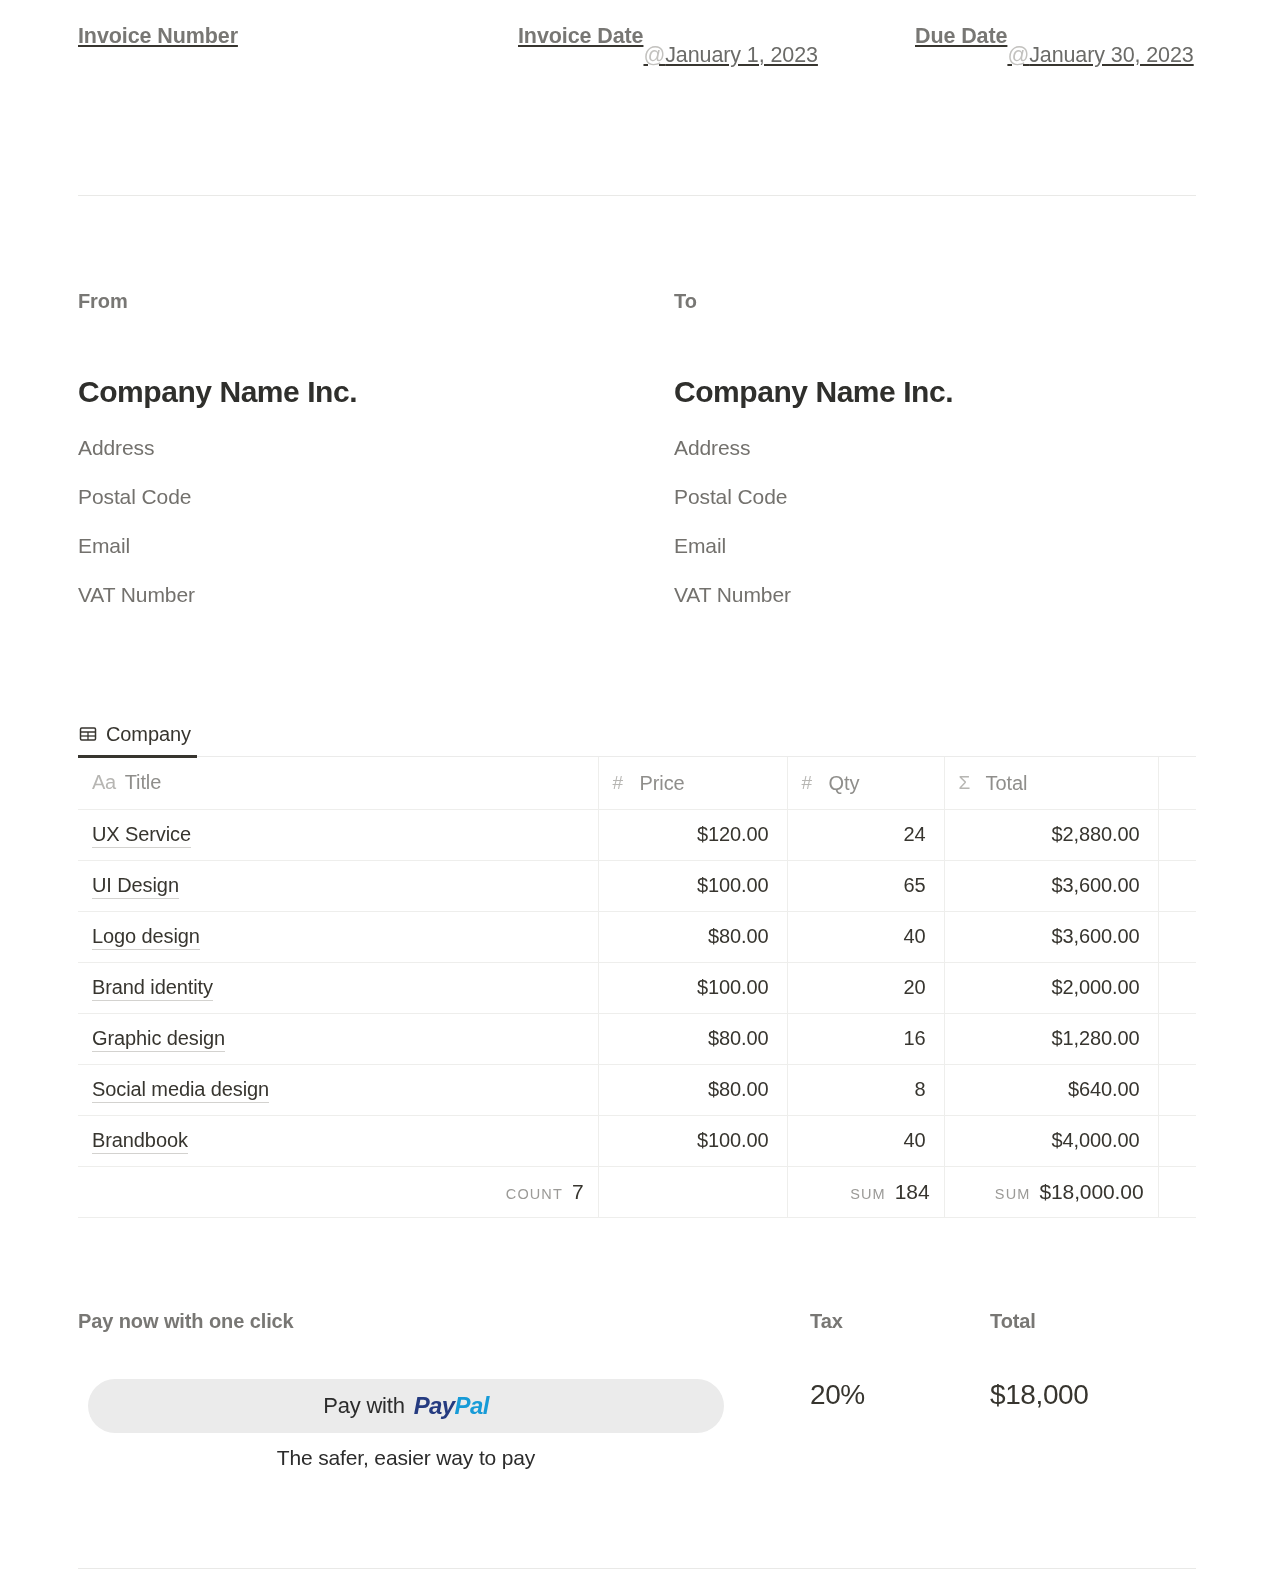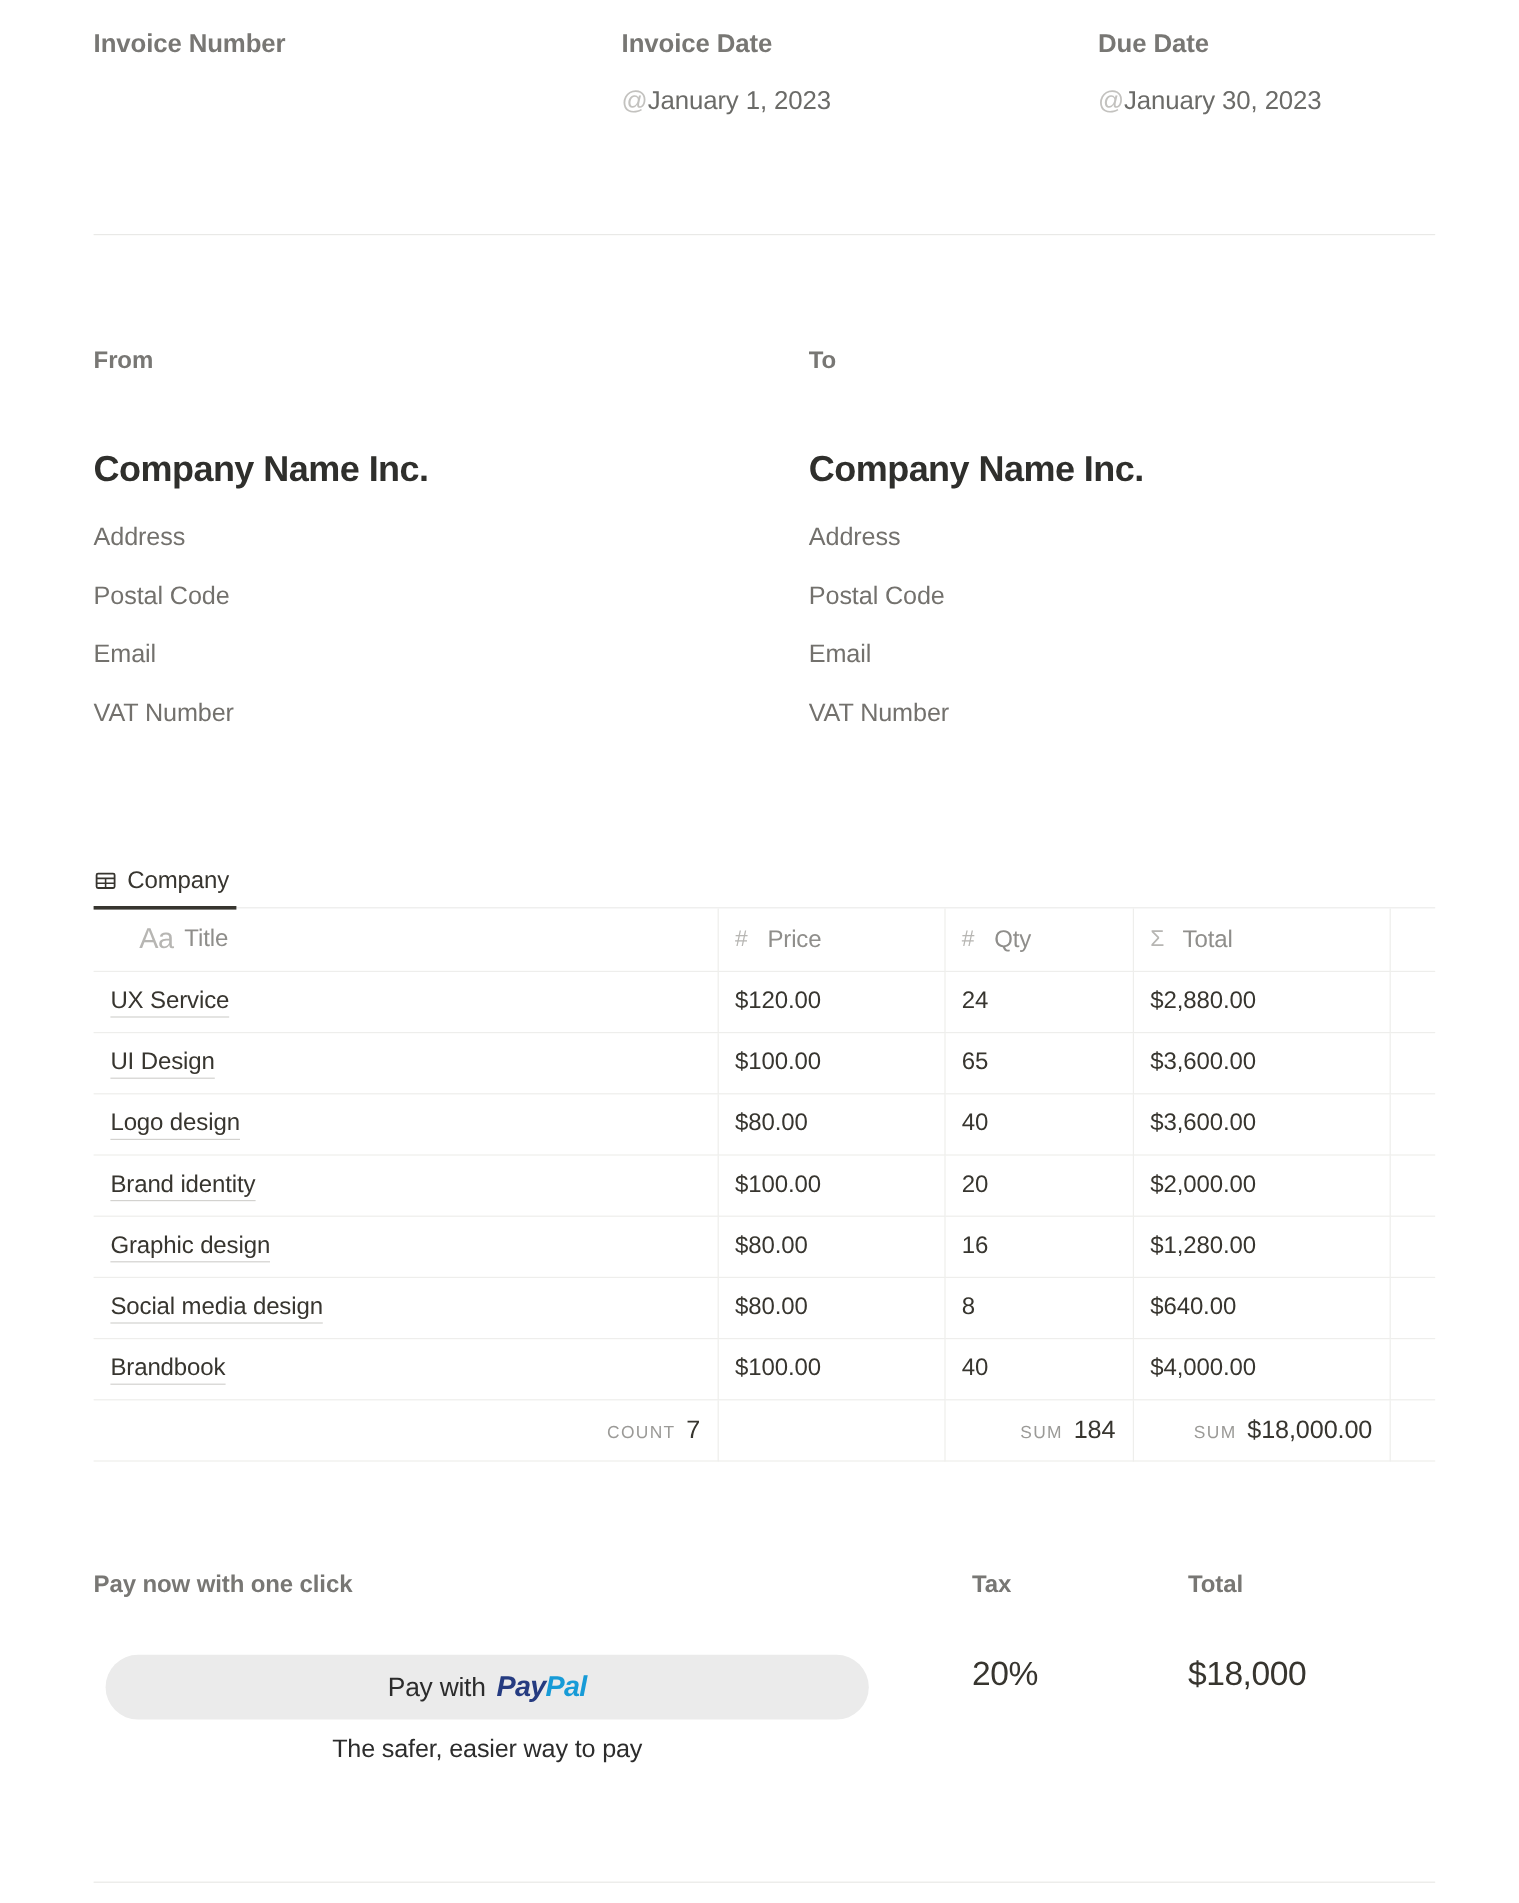--- a/index.html
+++ b/index.html
@@ -27,21 +27,21 @@
   }
 
   
   .meta-row {
     position: absolute;
     left: 78px;
     top: 22px;
     width: 1118px;
     display: flex;
   }
-  .meta-col { display: flex; flex-direction: column; }
+  .meta-col { display: flex; flex-direction: row; text-decoration: underline; }
   .meta-col.c1 { width: 440px; }
   .meta-col.c2 { width: 397px; }
   .meta-col.c3 { width: 281px; }
 
   .meta-label {
     font-size: 21.5px;
     font-weight: 700;
     color: #787774;
     line-height: 1.35;
     letter-spacing: -0.1px;
@@ -165,34 +165,35 @@
     border-bottom: 1px solid #eeeeec;
   }
   .th-inner { display: inline-flex; align-items: center; gap: 9px; }
   .th-type {
     color: #b7b6b3;
     font-size: 19px;
     font-weight: 400;
     display: inline-block;
     min-width: 18px;
   }
-  .th-type.aa { font-size: 24px; letter-spacing: -0.4px; margin-left: 24px; }
+  .th-type.aa { font-size: 20px; letter-spacing: -0.4px; }
   .th-label { color: #8f8e8b; }
 
   table.grid td.title-cell {
     color: #37352f;
     font-weight: 400;
   }
   .title-link {
     border-bottom: 1px solid #d3d2cf;
     padding-bottom: 2px;
     cursor: pointer;
     color: #37352f;
   }
   table.grid td.num {
+    text-align: right;
     color: #37352f;
     font-weight: 400;
     padding-right: 18px;
   }
   table.grid tbody tr:last-child td { border-bottom: 1px solid #eeeeec; }
   table.grid td.pad-cell { border-right: none; }
 
   
   .summary-row td {
     border: none;

